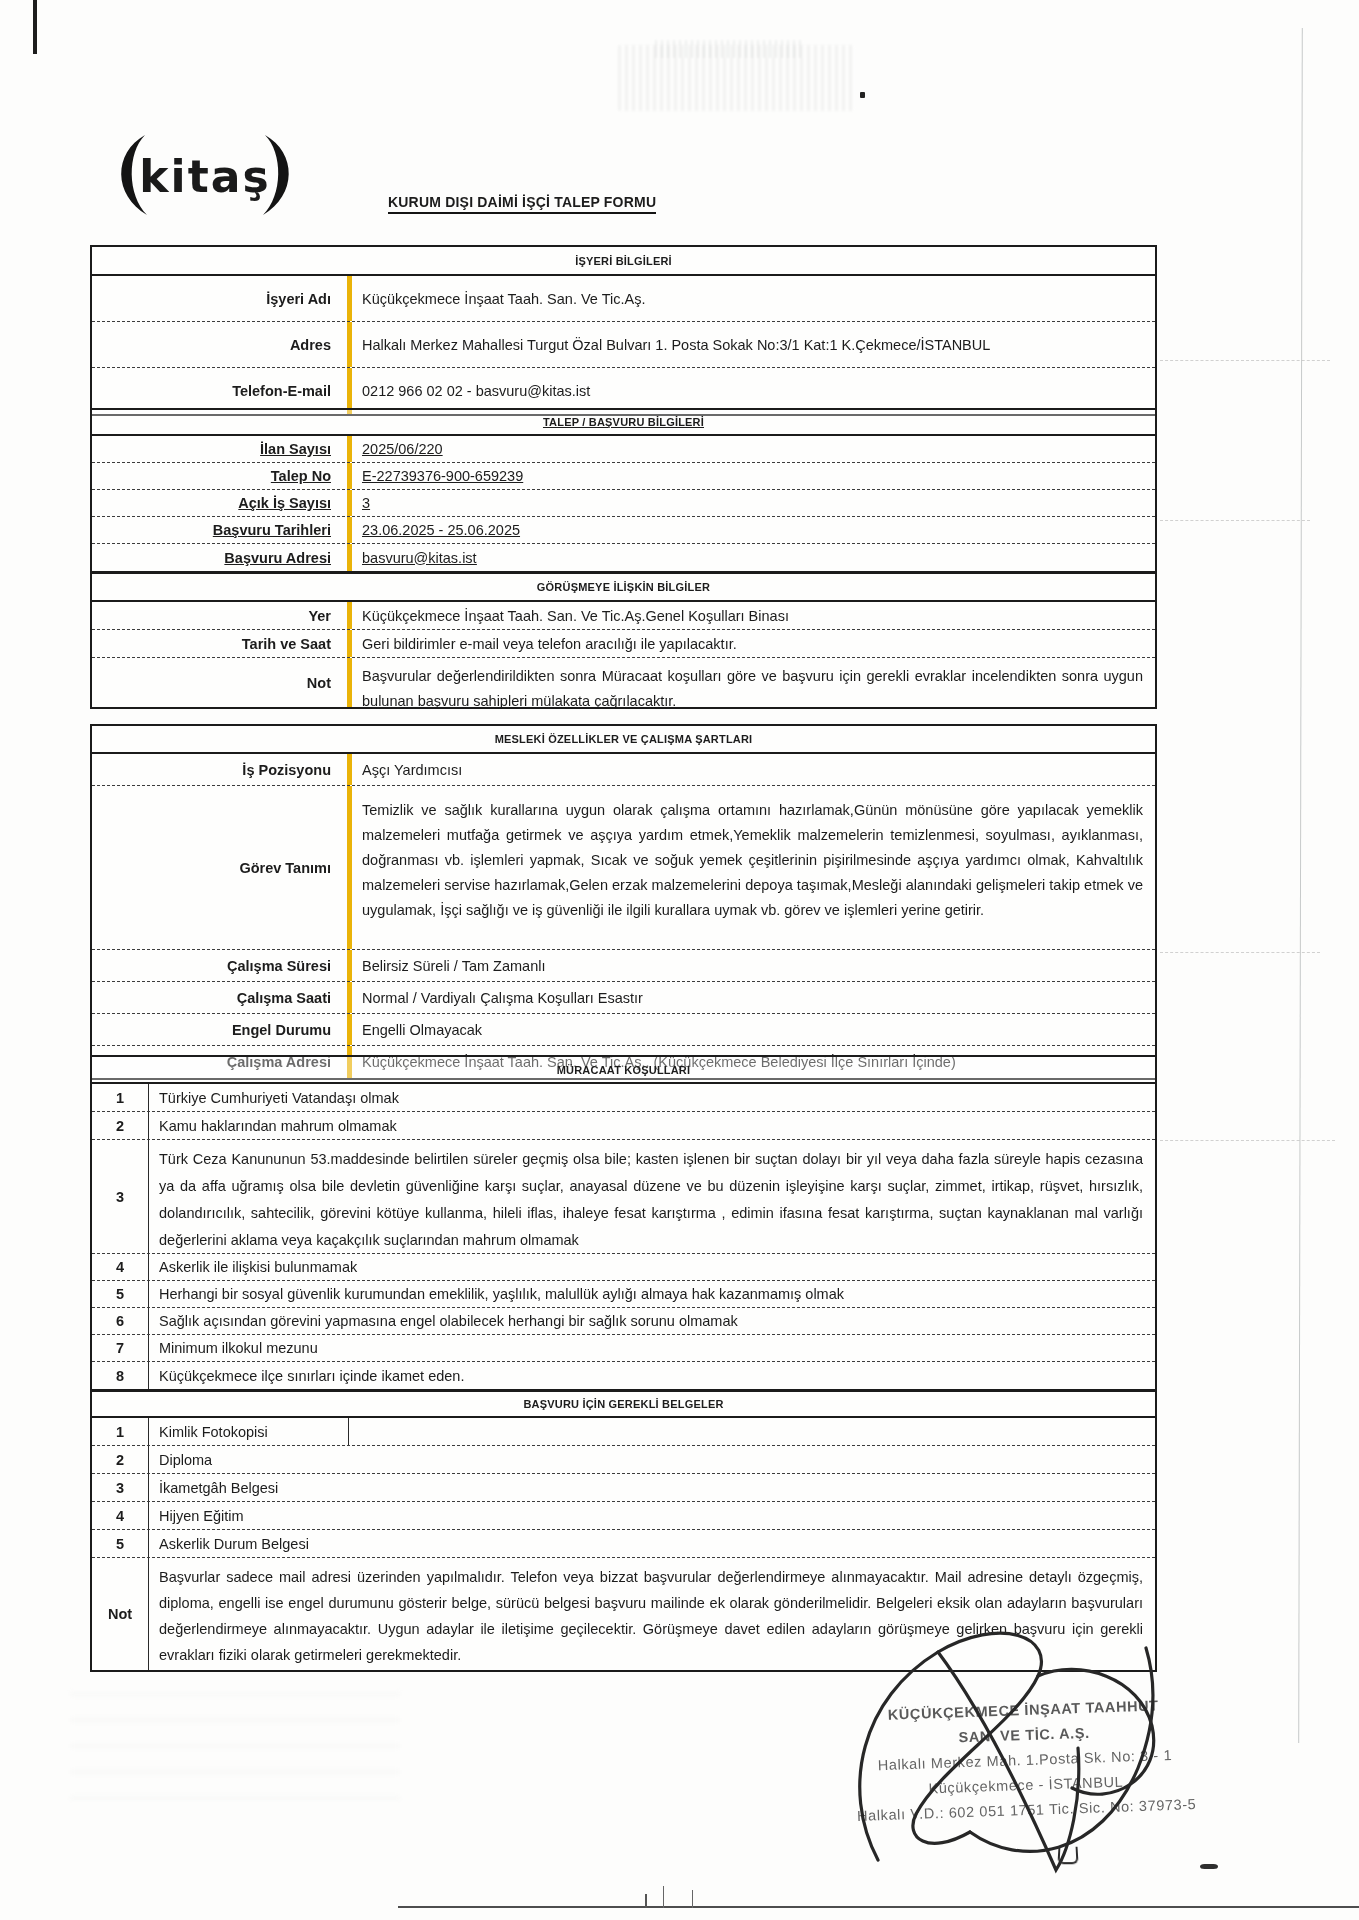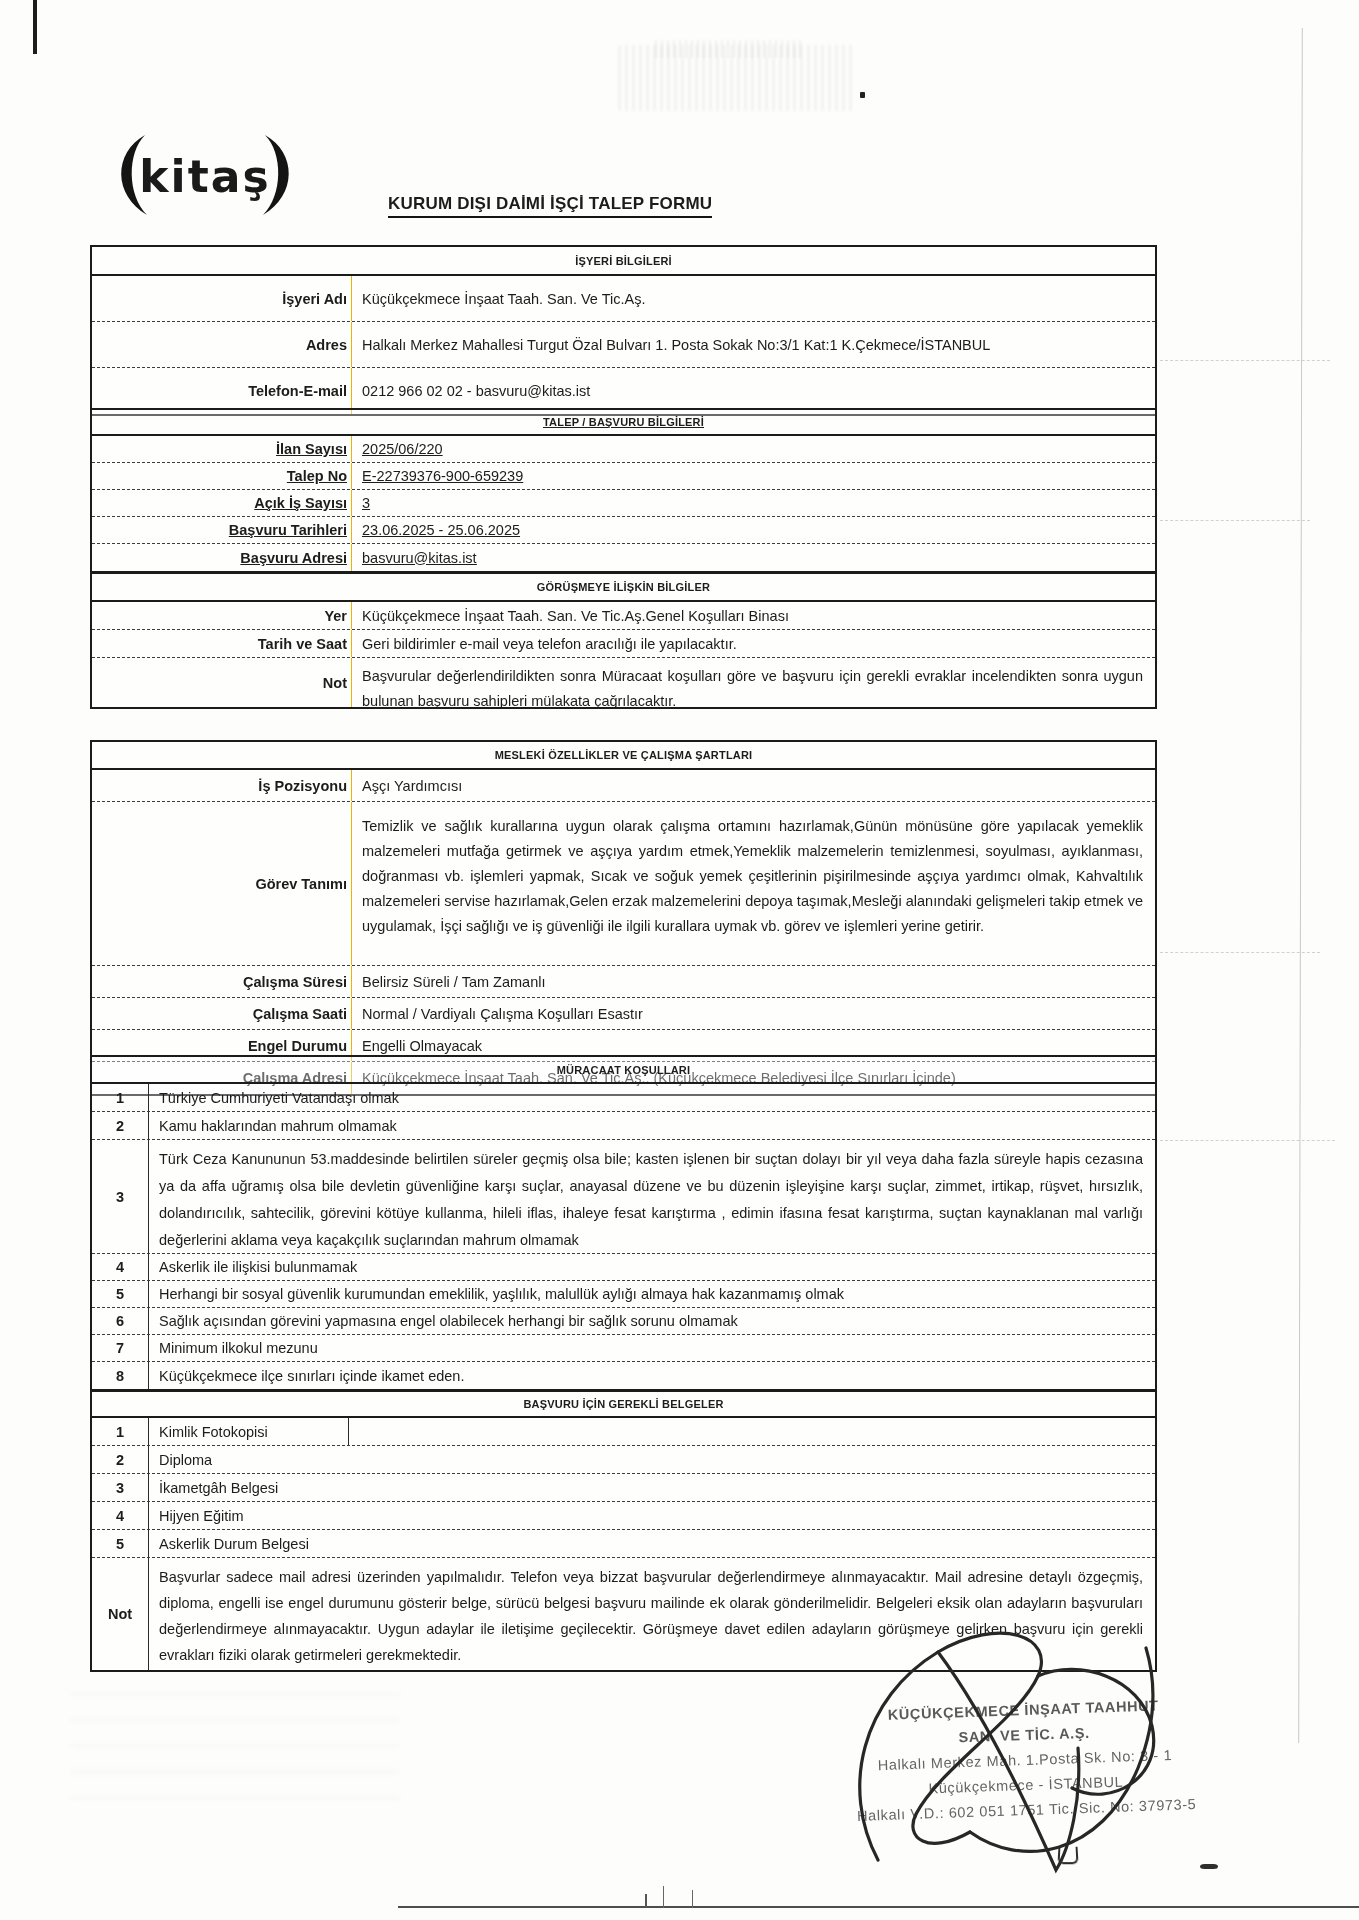--- a/index.html
+++ b/index.html
@@ -11,21 +11,21 @@
     overflow:hidden;
     font-family:"Liberation Sans", sans-serif;
     color:#1c1c1c;
     font-size:14.5px;
   }
   
   .logo{position:absolute;left:105px;top:133px;width:200px;height:84px;}
   
   .title{
     position:absolute;left:388px;top:194px;
-    font-weight:bold;font-size:17px;letter-spacing:.2px;
+    font-weight:bold;font-size:14px;letter-spacing:.2px;
     border-bottom:2px solid #141414;padding-bottom:2px;
     white-space:nowrap;
   }
   
   .tbl{
     position:absolute;left:90px;width:1067px;
     border:2px solid #1b1b1b;
     box-sizing:border-box;
     background:rgba(255,255,255,.35);
   }
@@ -33,22 +33,22 @@
     text-align:center;font-weight:bold;font-size:11px;
     border-bottom:2px solid #1b1b1b;
     display:flex;align-items:center;justify-content:center;
     letter-spacing:.2px;
   }
   .row{display:flex;border-bottom:1px dashed #3c3c3c;box-sizing:border-box;}
   .row.last{border-bottom:none;}
   .lbl{
     width:260px;flex:none;box-sizing:border-box;
     font-weight:bold;text-align:right;
-    padding:2px 4px 2px 4px;
-    border-right:1px solid #eab308;
+    padding:2px 16px 2px 4px;
+    border-right:5px solid #eab308;
     display:flex;align-items:center;justify-content:flex-end;
   }
   .num{
     width:57px;flex:none;box-sizing:border-box;
     font-weight:bold;text-align:center;
     padding:2px 4px;
     border-right:1px solid #2a2a2a;
     display:flex;align-items:center;justify-content:center;
   }
   .val{
@@ -178,21 +178,21 @@
     <div class="row row-s">
       <div class="lbl">Tarih ve Saat</div>
       <div class="val">Geri bildirimler e-mail veya telefon aracılığı ile yapılacaktır.</div>
     </div>
     <div class="row row-n last">
       <div class="lbl">Not</div>
       <div class="val p">Başvurular değerlendirildikten sonra Müracaat koşulları göre ve başvuru için gerekli evraklar incelendikten sonra uygun bulunan başvuru sahipleri mülakata çağrılacaktır.</div>
     </div>
   </div>
 
-  <div class="tbl t4" style="top:740px;">
+  <div class="tbl t4" style="top:724px;">
     <div class="tbl-header">MESLEKİ ÖZELLİKLER VE ÇALIŞMA ŞARTLARI</div>
     <div class="row row-s">
       <div class="lbl">İş Pozisyonu</div>
       <div class="val">Aşçı Yardımcısı</div>
     </div>
     <div class="row row-g">
       <div class="lbl">Görev Tanımı</div>
       <div class="val p" style="padding-top:12px;">Temizlik ve sağlık kurallarına uygun olarak çalışma ortamını hazırlamak,Günün mönüsüne göre yapılacak yemeklik malzemeleri mutfağa getirmek ve aşçıya yardım etmek,Yemeklik malzemelerin temizlenmesi, soyulması, ayıklanması, doğranması vb. işlemleri yapmak, Sıcak ve soğuk yemek çeşitlerinin pişirilmesinde aşçıya yardımcı olmak, Kahvaltılık malzemeleri servise hazırlamak,Gelen erzak malzemelerini depoya taşımak,Mesleği alanındaki gelişmeleri takip etmek ve uygulamak, İşçi sağlığı ve iş güvenliği ile ilgili kurallara uymak vb. görev ve işlemleri yerine getirir.</div>
     </div>
     <div class="row row-s">

